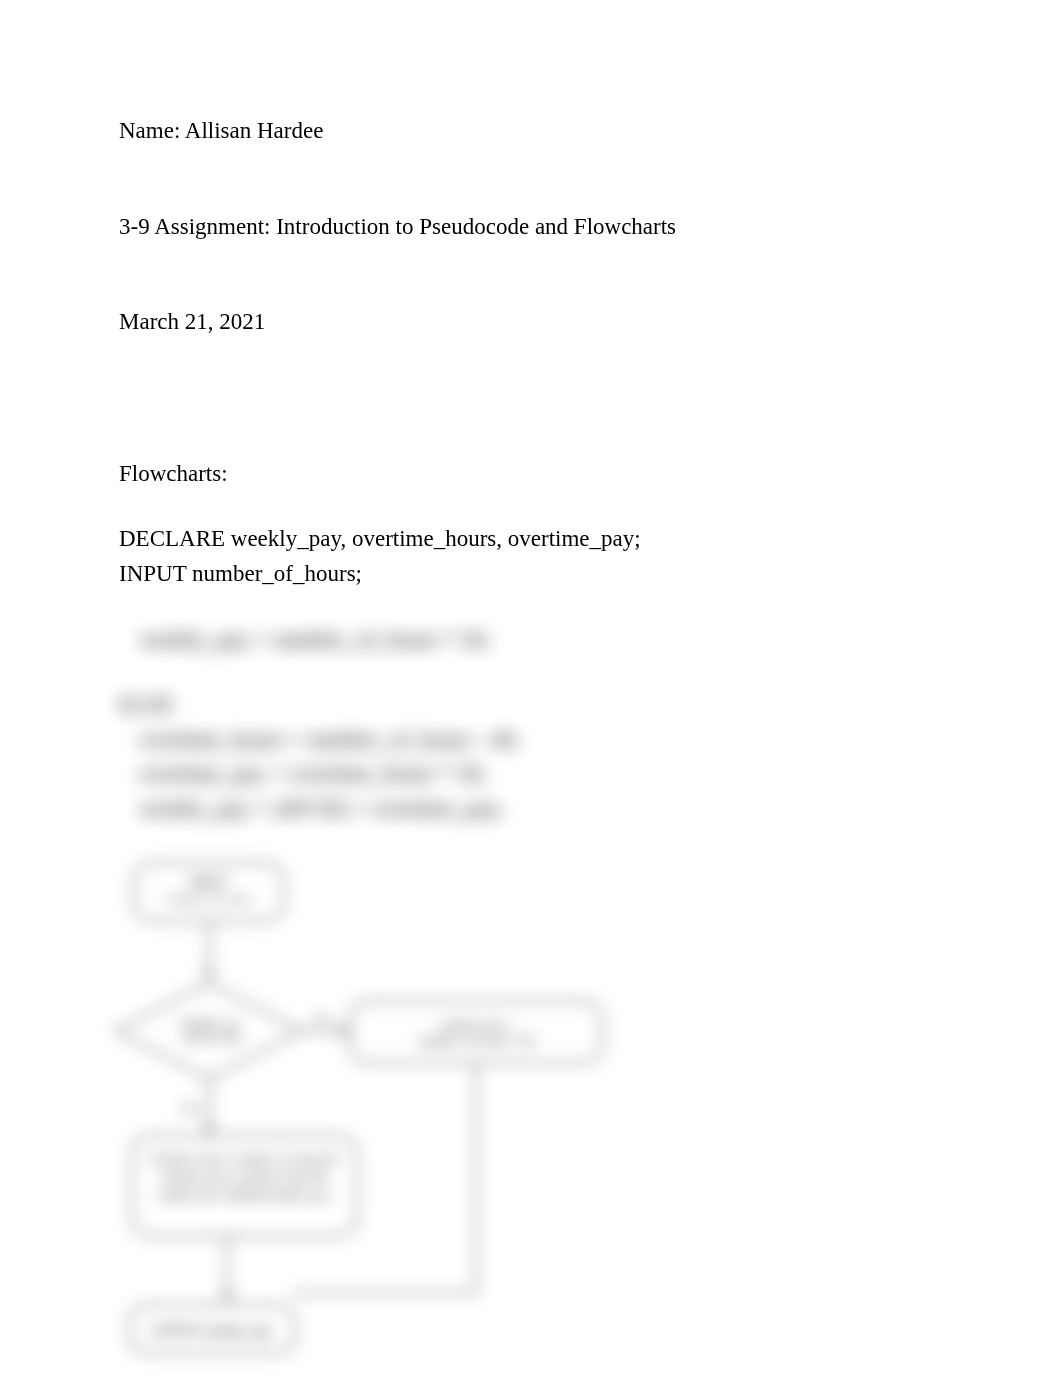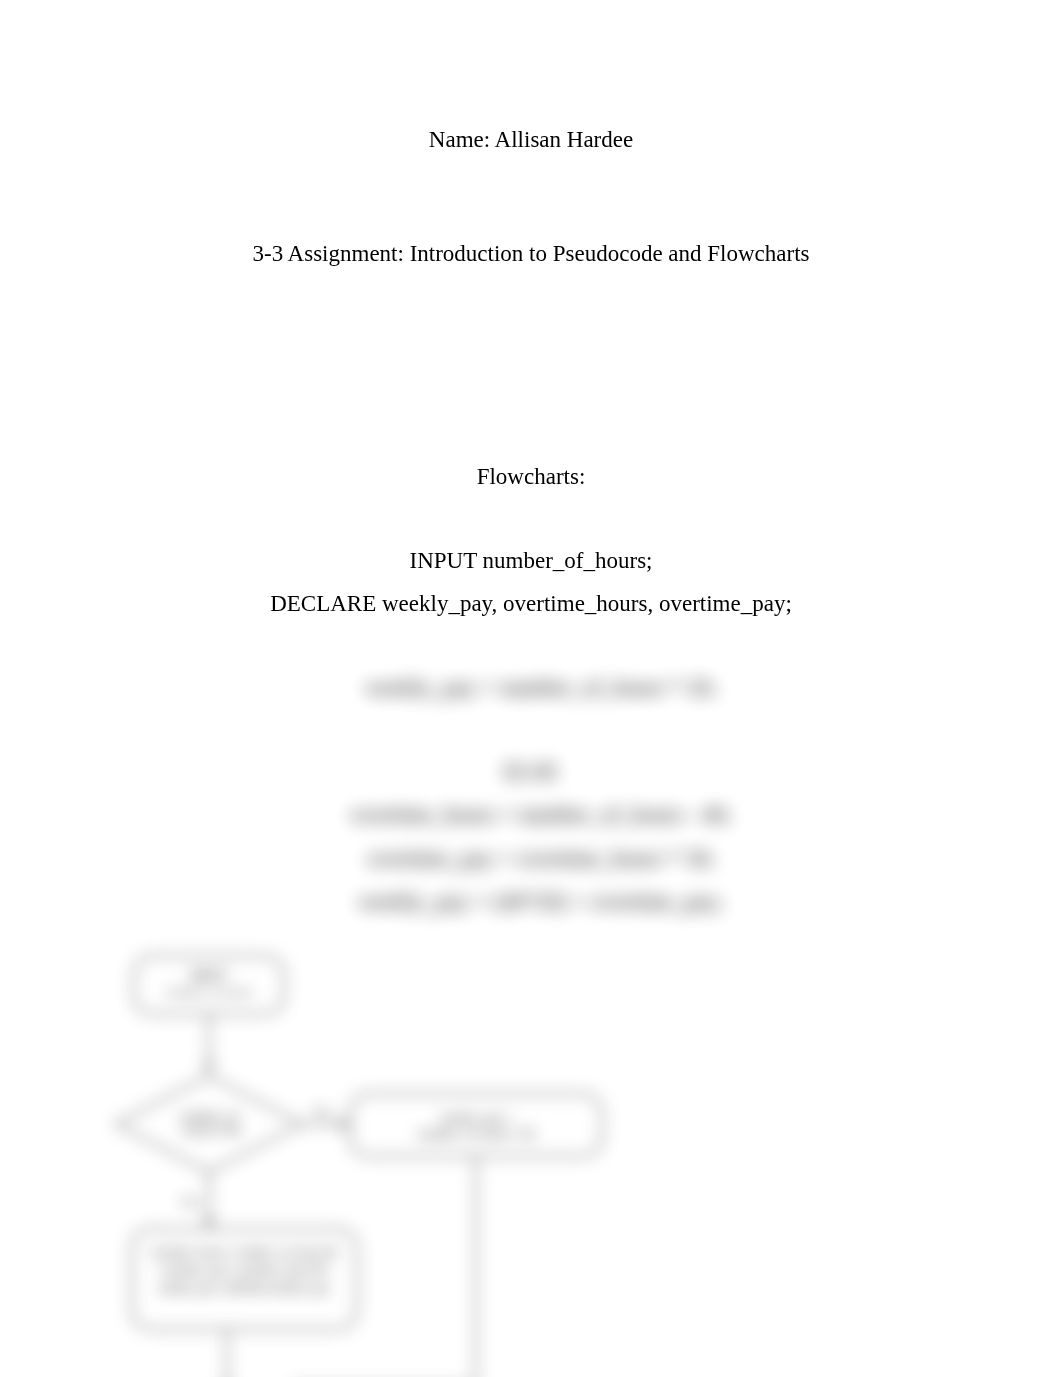--- a/index.html
+++ b/index.html
@@ -11,22 +11,21 @@
       height: 1377px;
       position: relative;
     }
     .page {
       padding: 110px 112px 40px 112px;
       font-size: 23px;
       line-height: 1.2;
       color: #000000;
     }
     .line {
-      margin: 16px;
-      text-align: center;
+      margin: 7px;
     }
     .spacer-lg {
       height: 54px;
     }
     .spacer-md {
       height: 24px;
     }
     .spacer-xxl {
       height: 86px;
     }
@@ -50,32 +49,33 @@
     }
   </style>
 </head>
 <body>
 
 <div class="page">
 
   <p class="line">Name: Allisan Hardee</p>
   <div class="spacer-lg"></div>
 
-  <p class="line">3-3 Assignment: Introduction to Pseudocode and Flowcharts</p>
+  <p class="line">3-9 Assignment: Introduction to Pseudocode and Flowcharts</p>
   <div class="spacer-lg"></div>
 
+  <p class="line">March 21, 2021</p>
 
   <div class="spacer-xxl"></div>
   <div class="spacer-md"></div>
 
   <p class="line">Flowcharts:</p>
   <div class="spacer-md"></div>
 
+  <p class="line">DECLARE weekly_pay, overtime_hours, overtime_pay;</p>
   <p class="line">INPUT number_of_hours;</p>
-  <p class="line">DECLARE weekly_pay, overtime_hours, overtime_pay;</p>
   <div class="spacer-md"></div>
 
 
   <div class="heavy-blur">
     <p class="line indent">weekly_pay = number_of_hours * 20;</p>
     <div class="spacer-md"></div>
     <p class="line">ELSE</p>
     <p class="line indent">overtime_hours = number_of_hours - 40;</p>
     <p class="line indent">overtime_pay = overtime_hours * 30;</p>
     <p class="line indent">weekly_pay = (40*20) + overtime_pay;</p>

